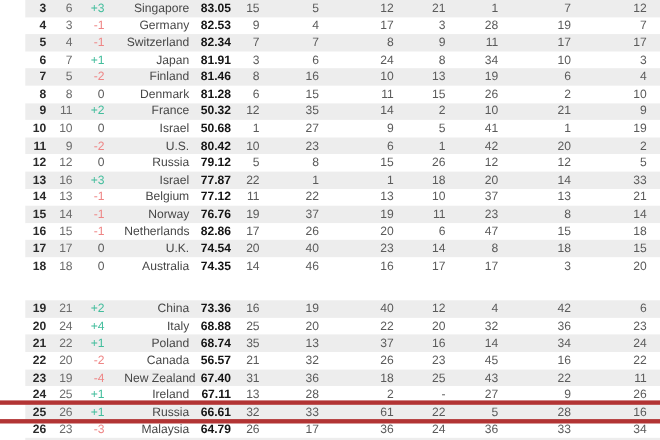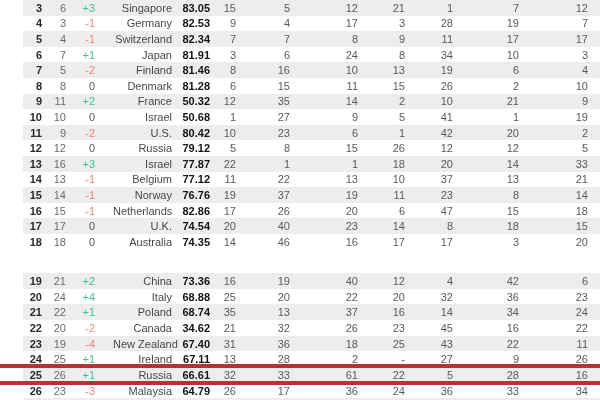--- a/index.html
+++ b/index.html
@@ -353,21 +353,21 @@
     <span class="cell num v">14</span>
     <span class="cell num v">34</span>
     <span class="cell num v">24</span>
     <span class="cell"></span>
   </div>
       <div class="row plain">
     <span class="cell num rank">22</span>
     <span class="cell num prev">20</span>
     <span class="cell num chg neg">-2</span>
     <span class="cell country">Canada</span>
-    <span class="cell num score">34.62</span>
+    <span class="cell num score">56.57</span>
     <span class="cell num v">21</span>
     <span class="cell num v">32</span>
     <span class="cell num v">26</span>
     <span class="cell num v">23</span>
     <span class="cell num v">45</span>
     <span class="cell num v">16</span>
     <span class="cell num v">22</span>
     <span class="cell"></span>
   </div>
       <div class="row zebra">

